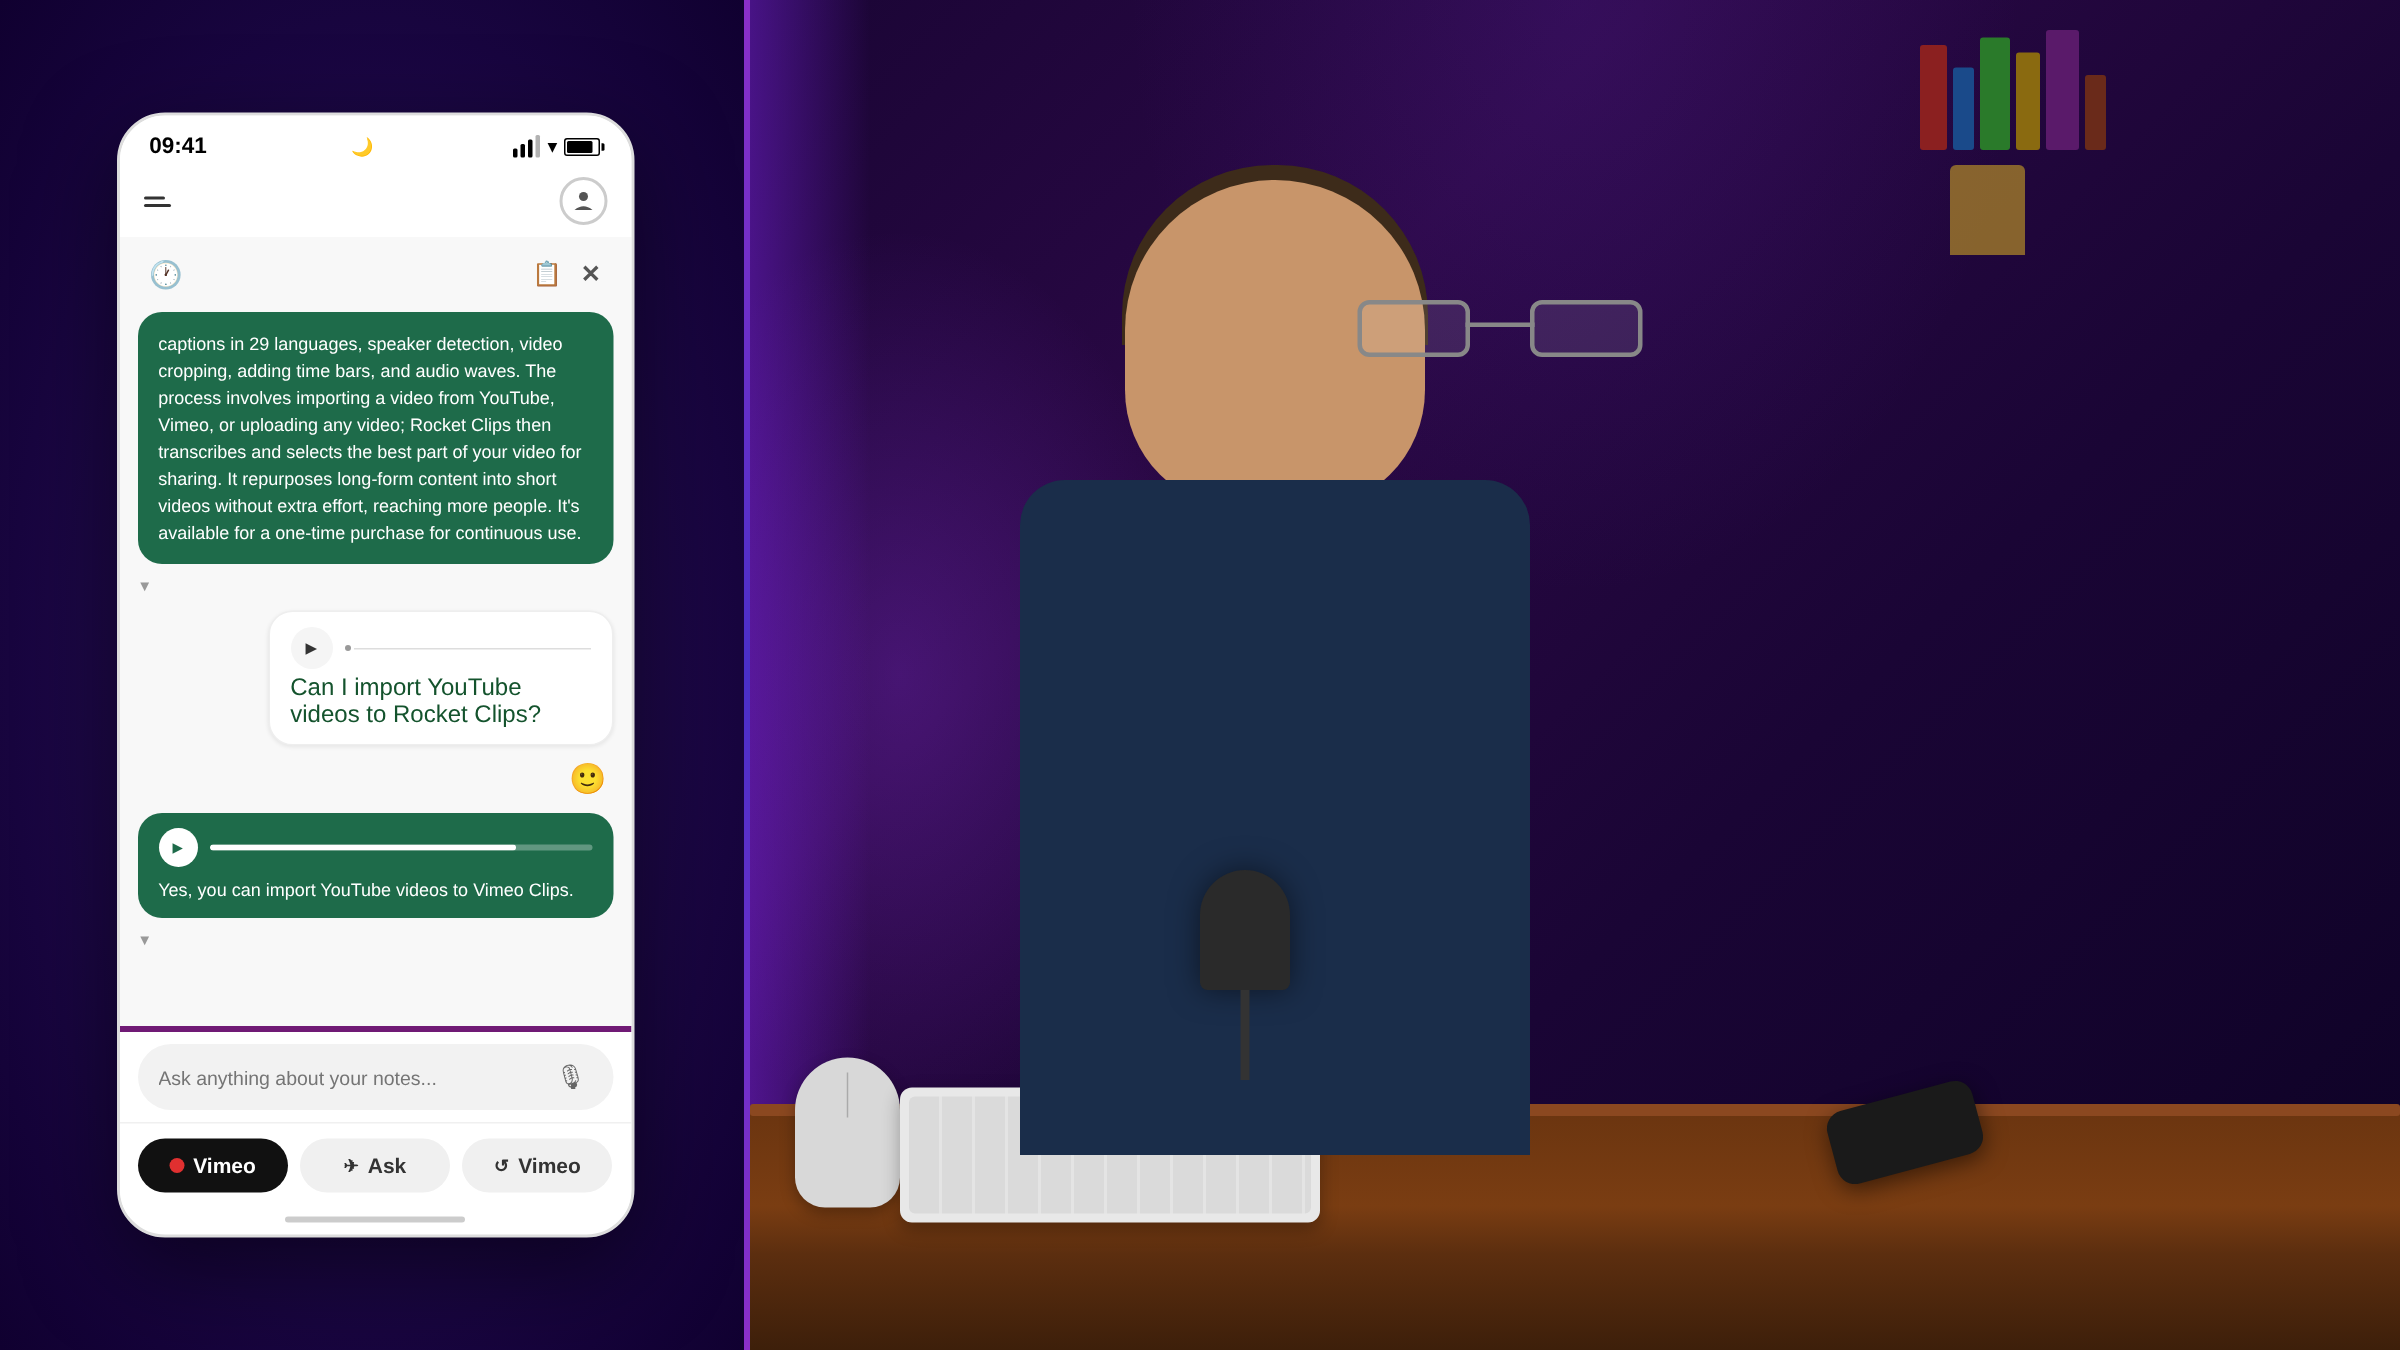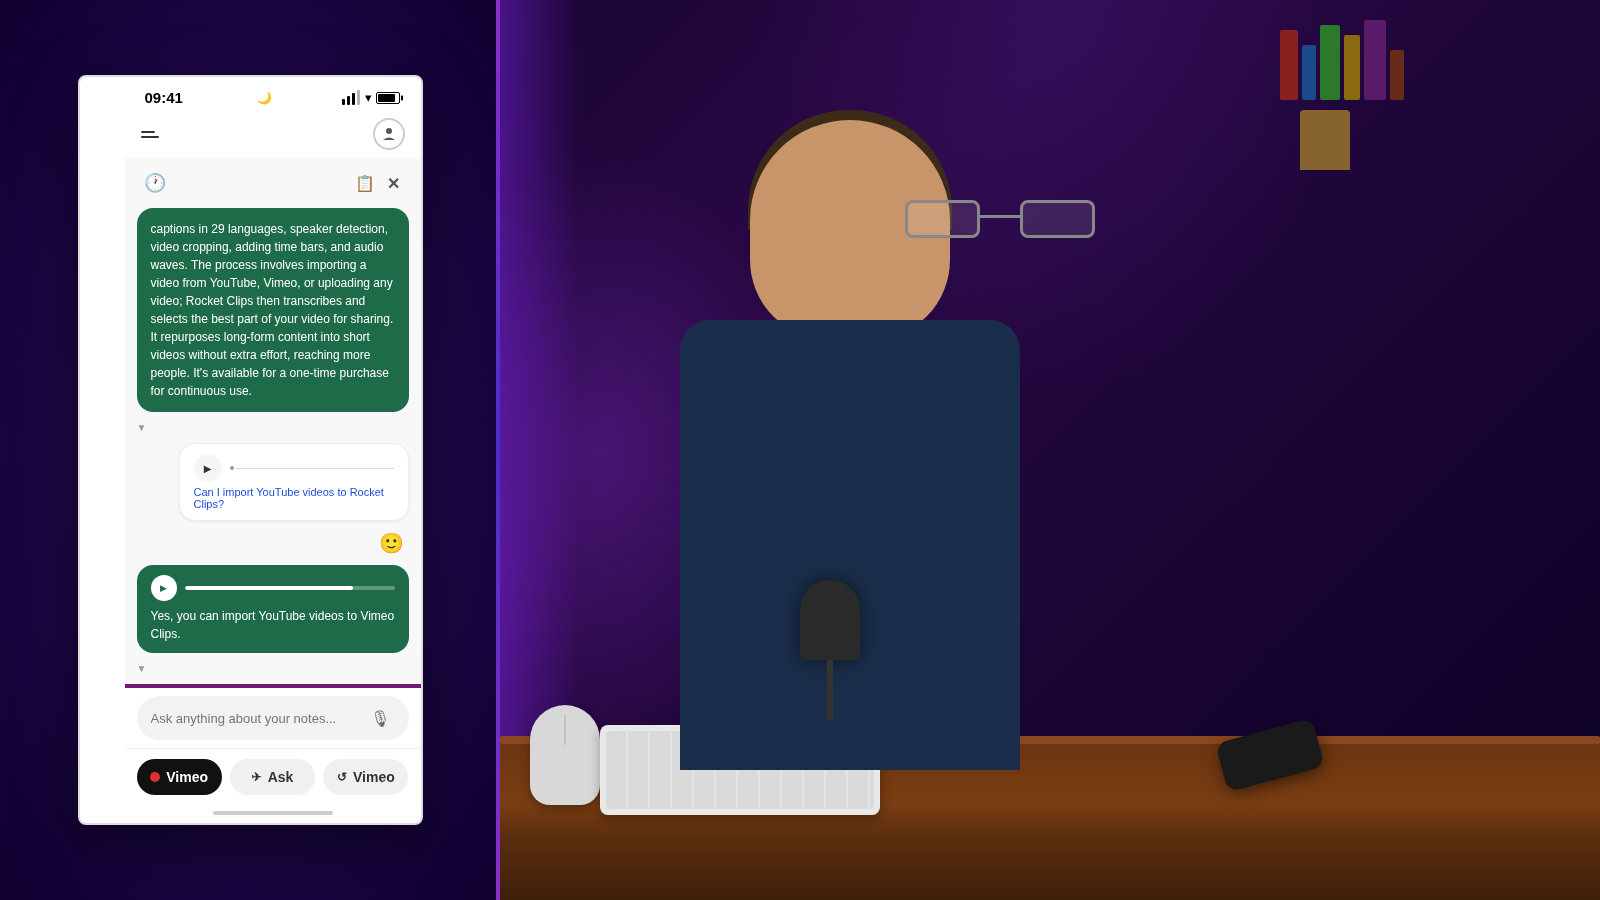--- a/index.html
+++ b/index.html
@@ -44,28 +44,27 @@
       height: 100%;
       background: linear-gradient(to bottom, #8b2fc9, #4a2fc9, #8b2fc9);
       z-index: 10;
     }
 
     
     .phone {
       width: 345px;
       height: 750px;
       background: #ffffff;
-      border-radius: 8px;
+      border-radius: 32px;
       border: 2px solid #ddd;
       overflow: hidden;
       position: relative;
       box-shadow: 0 20px 60px rgba(0,0,0,0.5);
       display: flex;
       flex-direction: column;
-      padding-left: 45px;
     }
 
     
     .status-bar {
       display: flex;
       justify-content: space-between;
       align-items: center;
       padding: 12px 20px 8px 20px;
       background: #fff;
     }
@@ -249,22 +248,22 @@
       background: #999;
     }
 
     .wave-line {
       flex: 1;
       height: 1px;
       background: #ddd;
     }
 
     .bubble-text-user {
-      font-size: 11px;
-      color: #1d4ed8;
+      font-size: 16px;
+      color: #14532d;
     }
 
     
     .reaction-area {
       display: flex;
       justify-content: flex-end;
       padding: 2px 4px;
     }
 
     

